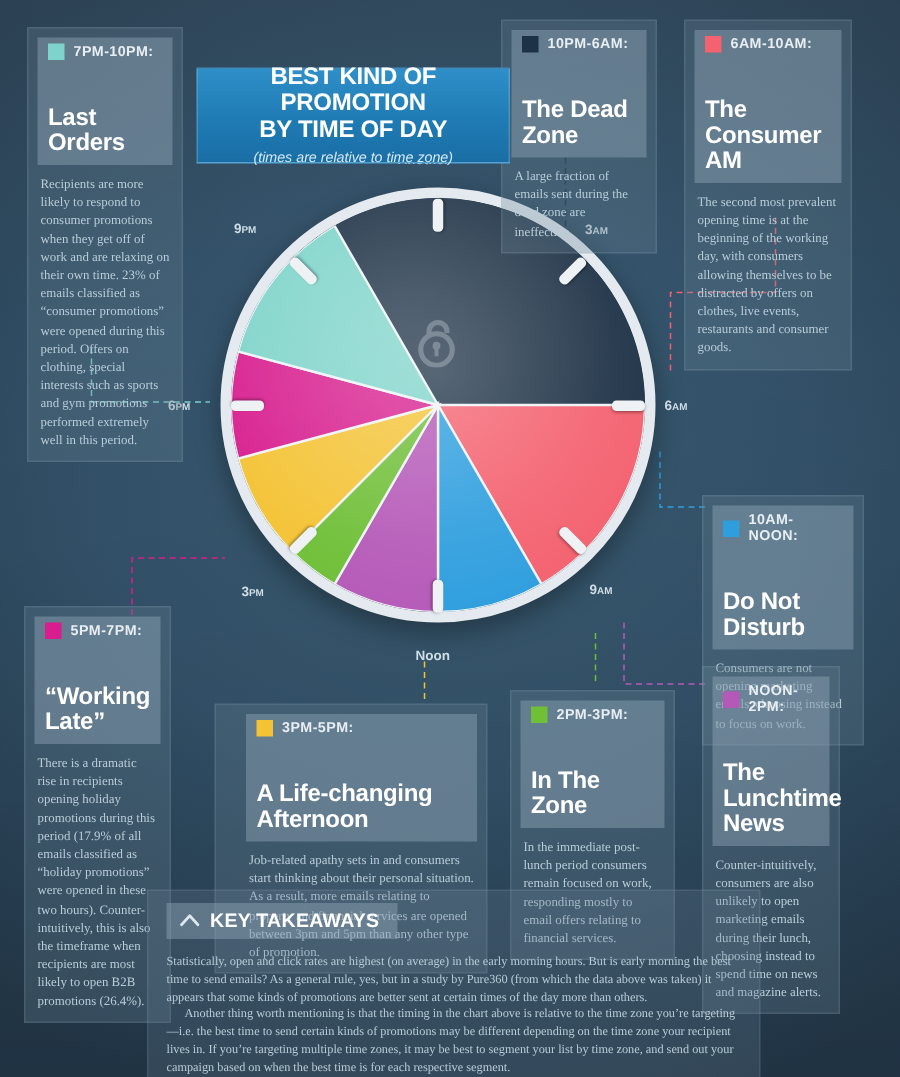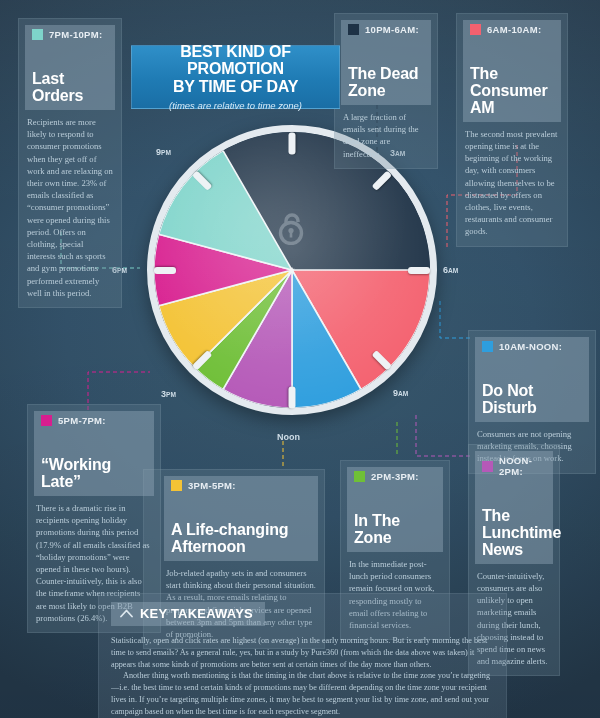--- a/index.html
+++ b/index.html
@@ -230,21 +230,21 @@
     <div class="cap">
       <div class="cap-top">
         <span class="sw" style="background:#f4616f"></span>
         <span class="time">6AM-10AM:</span>
       </div>
       <div class="ttl">The Consumer AM</div>
     </div>
     <div class="bdy">The second most prevalent opening time is at the beginning of the working day, with consumers allowing themselves to be distracted by offers on clothes, live events, restaurants and consumer goods.</div>
   </div>
 
-  <div class="card" style="left:468px;top:330px;width:128px;">
+  <div class="card" style="left:468px;top:330px;width:108px;">
     <div class="cap">
       <div class="cap-top">
         <span class="sw" style="background:#2e9ede"></span>
         <span class="time">10AM-NOON:</span>
       </div>
       <div class="ttl">Do Not Disturb</div>
     </div>
     <div class="bdy">Consumers are not opening marketing emails, choosing instead to focus on work.</div>
   </div>
 
@@ -274,21 +274,21 @@
     <div class="cap">
       <div class="cap-top">
         <span class="sw" style="background:#f4c335"></span>
         <span class="time">3PM-5PM:</span>
       </div>
       <div class="ttl">A Life-changing Afternoon</div>
     </div>
     <div class="bdy">Job-related apathy sets in and consumers start thinking about their personal situation. As a result, more emails relating to property and financial services are opened between 3pm and 5pm than any other type of promotion.</div>
   </div>
 
-  <div class="card" style="left:27px;top:404px;width:134px;">
+  <div class="card" style="left:16px;top:404px;width:98px;">
     <div class="cap">
       <div class="cap-top">
         <span class="sw" style="background:#d81e8f"></span>
         <span class="time">5PM-7PM:</span>
       </div>
       <div class="ttl">“Working Late”</div>
     </div>
     <div class="bdy">There is a dramatic rise in recipients opening holiday promotions during this period (17.9% of all emails classified as “holiday promotions” were opened in these two hours). Counter-intuitively, this is also the timeframe when recipients are most likely to open B2B promotions (26.4%).</div>
   </div>
 

